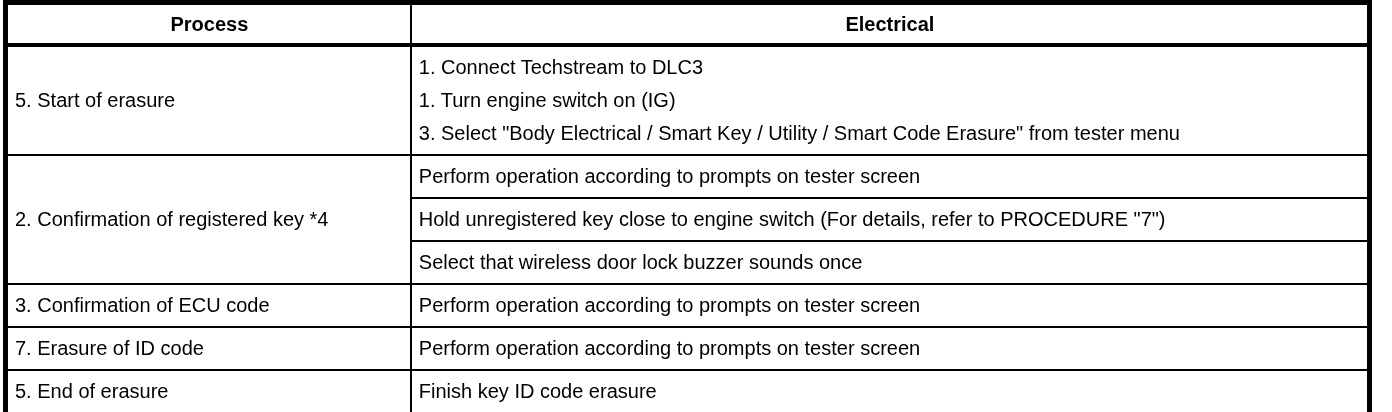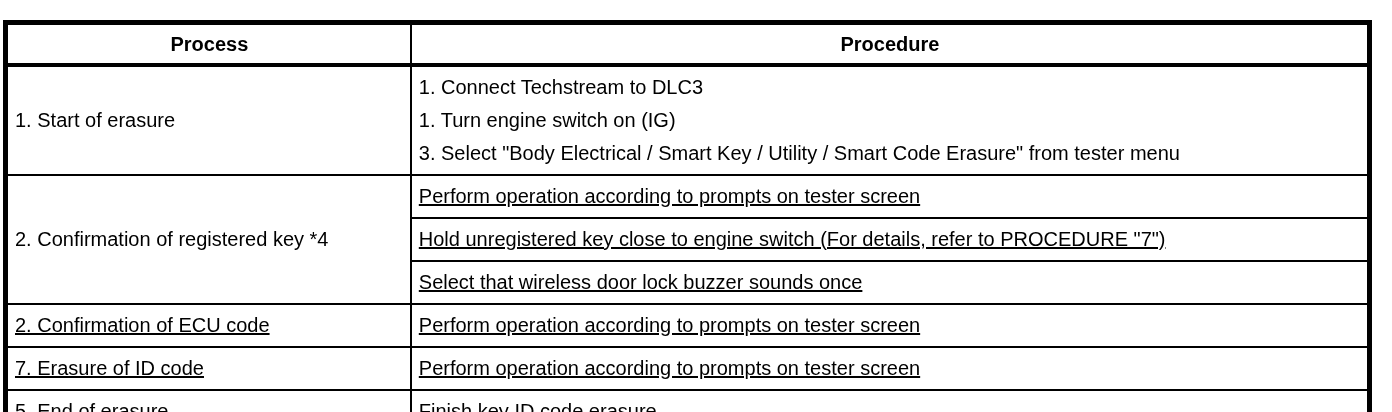--- a/index.html
+++ b/index.html
@@ -5,21 +5,21 @@
   html, body {
     margin: 0;
     padding: 0;
     background: #ffffff;
   }
   .page {
     width: 1392px;
     height: 412px;
     background: #ffffff;
     box-sizing: border-box;
-    padding: 20px 20px 6px 3px;
+    padding: 0 20px 6px 3px;
     font-family: "Liberation Sans", sans-serif;
     color: #000000;
   }
   table.proc-table {
     border-collapse: collapse;
     width: 1369px;
     table-layout: fixed;
     background: #ffffff;
   }
   table.proc-table th,
@@ -52,59 +52,58 @@
     padding-top: 5px;
     padding-bottom: 5px;
     margin-left: 18px;
   }
   .step-line {
     line-height: 33px;
     white-space: nowrap;
   }
   td.single-line {
     height: 33px;
-    text-decoration: underline;
   }
 </style>
 </head>
 <body>
 
 <div class="page">
   <table class="proc-table">
     <colgroup>
       <col class="col-process">
       <col class="col-procedure">
     </colgroup>
     <thead>
       <tr>
         <th>Process</th>
-        <th>Procedure</th>
+        <th>Electrical</th>
       </tr>
     </thead>
     <tbody>
       <tr>
-        <td class="process-cell">1. Start of erasure</td>
+        <td class="process-cell">5. Start of erasure</td>
         <td class="step-list-cell">
           <div class="step-line">1. Connect Techstream to DLC3</div>
           <div class="step-line">1. Turn engine switch on (IG)</div>
           <div class="step-line">3. Select "Body Electrical / Smart Key / Utility / Smart Code Erasure" from tester menu</div>
         </td>
       </tr>
       <tr>
         <td class="process-cell" rowspan="3">2. Confirmation of registered key *4</td>
         <td class="single-line">Perform operation according to prompts on tester screen</td>
       </tr>
       <tr>
         <td class="single-line">Hold unregistered key close to engine switch (For details, refer to PROCEDURE "7")</td>
       </tr>
       <tr>
         <td class="single-line">Select that wireless door lock buzzer sounds once</td>
       </tr>
       <tr>
-        <td class="process-cell single-line">2. Confirmation of ECU code</td>
+        <td class="process-cell single-line">3. Confirmation of ECU code</td>
         <td class="single-line">Perform operation according to prompts on tester screen</td>
       </tr>
       <tr>
         <td class="process-cell single-line">7. Erasure of ID code</td>
         <td class="single-line">Perform operation according to prompts on tester screen</td>
       </tr>
       <tr>
         <td class="process-cell single-line">5. End of erasure</td>
         <td class="single-line">Finish key ID code erasure</td>
       </tr>

